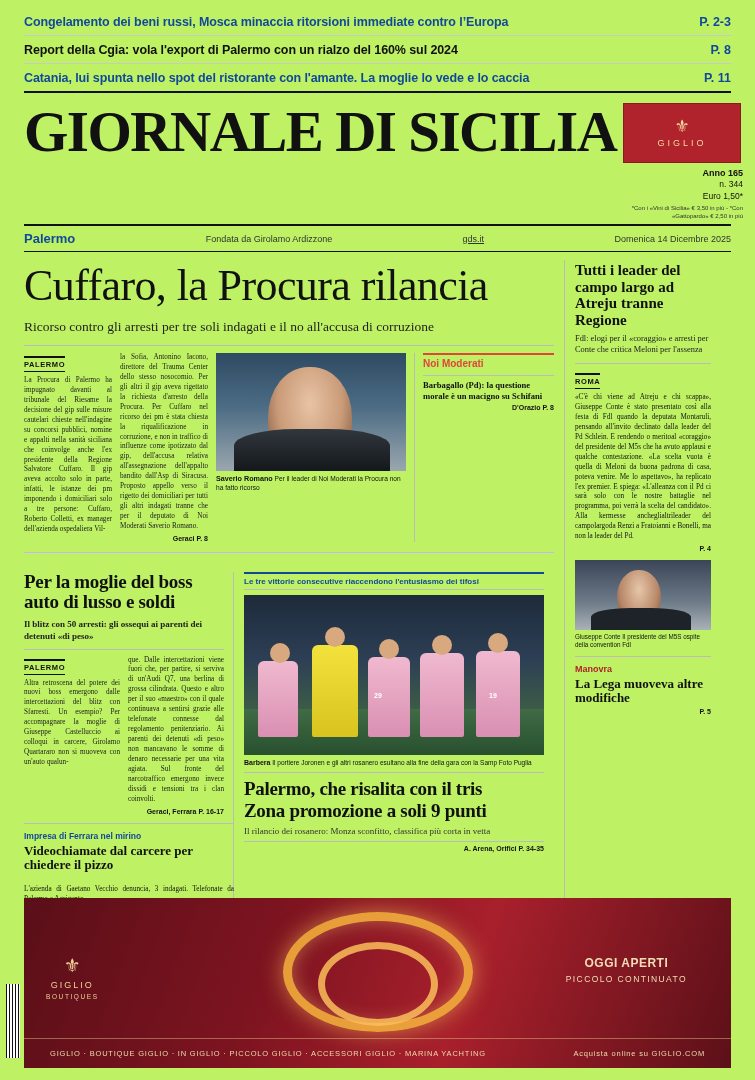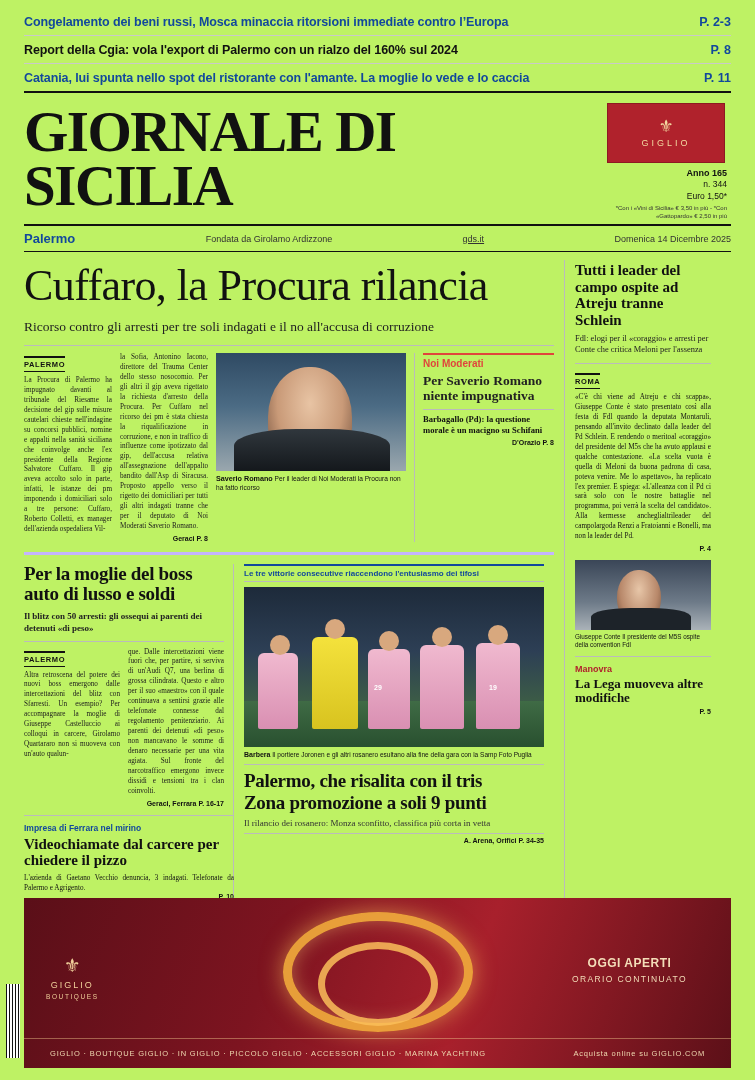--- a/index.html
+++ b/index.html
@@ -21,21 +21,21 @@
     padding:7px 0 6px 0;
     font-family:"Liberation Sans", sans-serif;
   }
   .strap-row:last-child { border-bottom:2px solid #111; }
   .strap-text { font-size:12.5px; font-weight:bold; letter-spacing:-0.1px; }
   .strap-text.blue { color:#12489c; }
   .strap-text.black { color:#111; }
   .strap-page { font-size:12.5px; font-weight:bold; color:#12489c; padding-left:12px; white-space:nowrap; }
 
   
-  .masthead { display:flex; align-items:flex-start; padding:6px 28px 0 24px; }
+  .masthead { display:flex; align-items:flex-start; padding:6px 12px 0 24px; }
   .masthead-title {
     font-family:"Liberation Serif", serif;
     font-weight:bold;
     font-size:57px;
     letter-spacing:-1.5px;
     line-height:0.95;
     flex:1;
     margin-top:2px;
   }
   .masthead-right { width:120px; text-align:center; }
@@ -120,21 +120,21 @@
   .box-moderati .bm-kick {
     color:#e0453c; font-family:"Liberation Sans", sans-serif; font-weight:bold;
     font-size:10px; border-top:2px solid #e0453c; padding-top:3px;
   }
   .box-moderati h3 { font-size:13.5px; line-height:1.12; margin:4px 0 6px 0; font-weight:bold; color:#222; }
   .bm-sep { border-top:1px solid #bbb; margin:6px 0 4px 0; }
   .bm-quote { font-size:8.6px; line-height:1.25; font-weight:bold; }
   .bm-by { font-family:"Liberation Sans", sans-serif; font-size:7px; font-weight:bold; text-align:right; margin-top:3px; }
 
   
-  .sec2 { display:flex; gap:10px; margin-top:10px; border-top:3px solid #c4b5fd; padding-top:9px; }
+  .sec2 { display:flex; gap:10px; margin-top:10px; border-top:1px solid #c4b5fd; padding-top:19px; }
   .sec2-left { width:210px; border-right:1px solid #bbb; padding-right:9px; }
   .sec2-left h2 { font-size:19px; line-height:1.06; font-weight:bold; margin:0 0 7px 0; letter-spacing:-0.3px; }
   .sec2-left .lead-small { font-size:9px; line-height:1.3; font-weight:bold; color:#222; border-bottom:1px solid #bbb; padding-bottom:6px; margin-bottom:6px; }
   .sec2-cols { display:flex; gap:8px; }
   .sec2-cols > div { flex:1; }
 
   .sec2-right { width:300px; }
   .sport-kick {
     font-family:"Liberation Sans", sans-serif; font-size:8px; font-weight:bold; color:#12489c;
     border-top:2px solid #12489c; border-bottom:1px solid #bbb; padding:3px 0; margin-bottom:5px;
@@ -154,21 +154,21 @@
   .num { position:absolute; font-family:"Liberation Sans", sans-serif; font-size:7px; color:#fff; font-weight:bold; }
   .sport-cap { font-family:"Liberation Sans", sans-serif; font-size:6.5px; line-height:1.3; margin-top:3px; border-bottom:1px solid #bbb; padding-bottom:5px; }
   .sport-cap b { font-size:7px; }
   .sport-title { font-size:19px; font-weight:bold; line-height:1.08; margin:6px 0 5px 0; letter-spacing:-0.3px; }
   .sport-sub { font-size:9px; color:#333; border-bottom:1px solid #bbb; padding-bottom:5px; }
   .sport-by { font-family:"Liberation Sans", sans-serif; font-size:7px; font-weight:bold; text-align:right; margin-top:3px; }
 
   
   .impresa { margin-top:8px; border-top:1px solid #bbb; padding-top:7px; width:210px; }
   .impresa .k { color:#12489c; font-family:"Liberation Sans", sans-serif; font-weight:bold; font-size:8.5px; }
-  .impresa h4 { font-size:15px; line-height:1.1; margin:3px 0 5px 0; font-weight:bold; }
+  .impresa h4 { font-size:13px; line-height:1.1; margin:3px 0 13px 0; font-weight:bold; }
   .impresa .p { font-size:7.2px; line-height:1.38; text-align:justify; }
   .impresa .pg { font-family:"Liberation Sans", sans-serif; font-size:7px; font-weight:bold; text-align:right; }
 
   
   .rc-title { font-size:15px; font-weight:bold; line-height:1.1; margin:2px 0 6px 0; }
   .rc-sub { font-size:8.4px; line-height:1.3; color:#222; border-bottom:1px solid #bbb; padding-bottom:7px; margin-bottom:6px; }
   .rc-body { font-size:7.2px; line-height:1.38; text-align:justify; }
   .rc-page { font-family:"Liberation Sans", sans-serif; font-size:7px; font-weight:bold; text-align:right; margin-top:3px; }
   .rc-photo { width:100%; height:70px; margin-top:8px; background:linear-gradient(180deg,#3a4657 0%, #6d7a88 60%, #aab2b8 100%); position:relative; overflow:hidden;}
   .rc-photo .f { position:absolute; left:42px; top:10px; width:44px; height:56px; border-radius:48%; background:radial-gradient(ellipse at 50% 35%,#e7c6a8,#b8886a 60%,#6a4a36 100%); }
@@ -273,21 +273,20 @@
             <div class="ph-face"></div>
             <div class="ph-body"></div>
           </div>
           <div class="ph-cap">
             <b>Saverio Romano</b>
             <span>Per il leader di Noi Moderati la Procura non ha fatto ricorso</span>
           </div>
         </div>
         <div class="box-moderati">
           <div class="bm-kick">Noi Moderati</div>
-          <h3>Per Saverio Romano niente impugnativa</h3>
           <div class="bm-sep"></div>
           <div class="bm-quote">Barbagallo (Pd): la questione morale è un macigno su Schifani</div>
           <div class="bm-by">D'Orazio  P. 8</div>
         </div>
       </div>
 
       <div class="sec2">
         <div class="sec2-left">
           <h2>Per la moglie del boss auto di lusso e soldi</h2>
           <div class="lead-small">Il blitz con 50 arresti: gli ossequi ai parenti dei detenuti «di peso»</div>
@@ -333,21 +332,21 @@
           </div>
           <div class="sport-title">Palermo, che risalita con il tris</div>
           <div class="sport-title" style="margin-top:-4px">Zona promozione a soli 9 punti</div>
           <div class="sport-sub">Il rilancio dei rosanero: Monza sconfitto, classifica più corta in vetta</div>
           <div class="sport-by">A. Arena, Orifici  P. 34-35</div>
         </div>
       </div>
     </div>
 
     <div class="col-right">
-      <div class="rc-title">Tutti i leader del campo ospite ad Atreju tranne Schlein</div>
+      <div class="rc-title">Tutti i leader del campo largo ad Atreju tranne Regione</div>
       <div class="rc-sub">Fdl: elogi per il «coraggio» e arresti per Conte che critica Meloni per l'assenza</div>
       <div class="kicker">ROMA</div>
       <div class="rc-body">«C'è chi viene ad Atreju e chi scappa», Giuseppe Conte è stato presentato così alla festa di Fdl quando la deputata Montaruli, pensando all'invito declinato dalla leader del Pd Schlein. E rendendo o meritoal «coraggio» del presidente del M5s che ha avuto applausi e qualche contestazione. «La scelta vuota è quella di Meloni da buona padrona di casa, poteva venire. Me lo aspettavo», ha replicato l'ex premier. E spiega: «L'alleanza con il Pd ci sarà solo con le nostre battaglie nel programma, poi verrà la scelta del candidato». Alla kermesse ancheglialtrileader del campolargoda Renzi a Fratoianni e Bonelli, ma non la leader del Pd.</div>
       <div class="rc-page">P. 4</div>
       <div class="rc-photo">
         <div class="f"></div>
         <div class="s"></div>
       </div>
       <div class="rc-cap">Giuseppe Conte  Il presidente del M5S ospite della convention Fdl</div>
       <div class="rc-manovra-k">Manovra</div>
@@ -361,21 +360,21 @@
   <div class="ad">
     <div class="neck"></div>
     <div class="neck2"></div>
     <div class="ad-logo">
       <div class="mark">⚜</div>
       <div class="txt">GIGLIO</div>
       <div class="txt" style="font-size:6.5px;letter-spacing:1.6px">BOUTIQUES</div>
     </div>
     <div class="ad-right">
       <div class="a">OGGI APERTI</div>
-      <div class="b">ORARIO CONTINUATO</div>
+      <div class="b">PICCOLO CONTINUATO</div>
     </div>
     <div class="ad-bottom">
       <div>GIGLIO · BOUTIQUE      GIGLIO · IN      GIGLIO · PICCOLO      GIGLIO · ACCESSORI      GIGLIO · MARINA YACHTING</div>
       <div>Acquista online su GIGLIO.COM</div>
     </div>
   </div>
 
 </div>
 
 </body></html>

